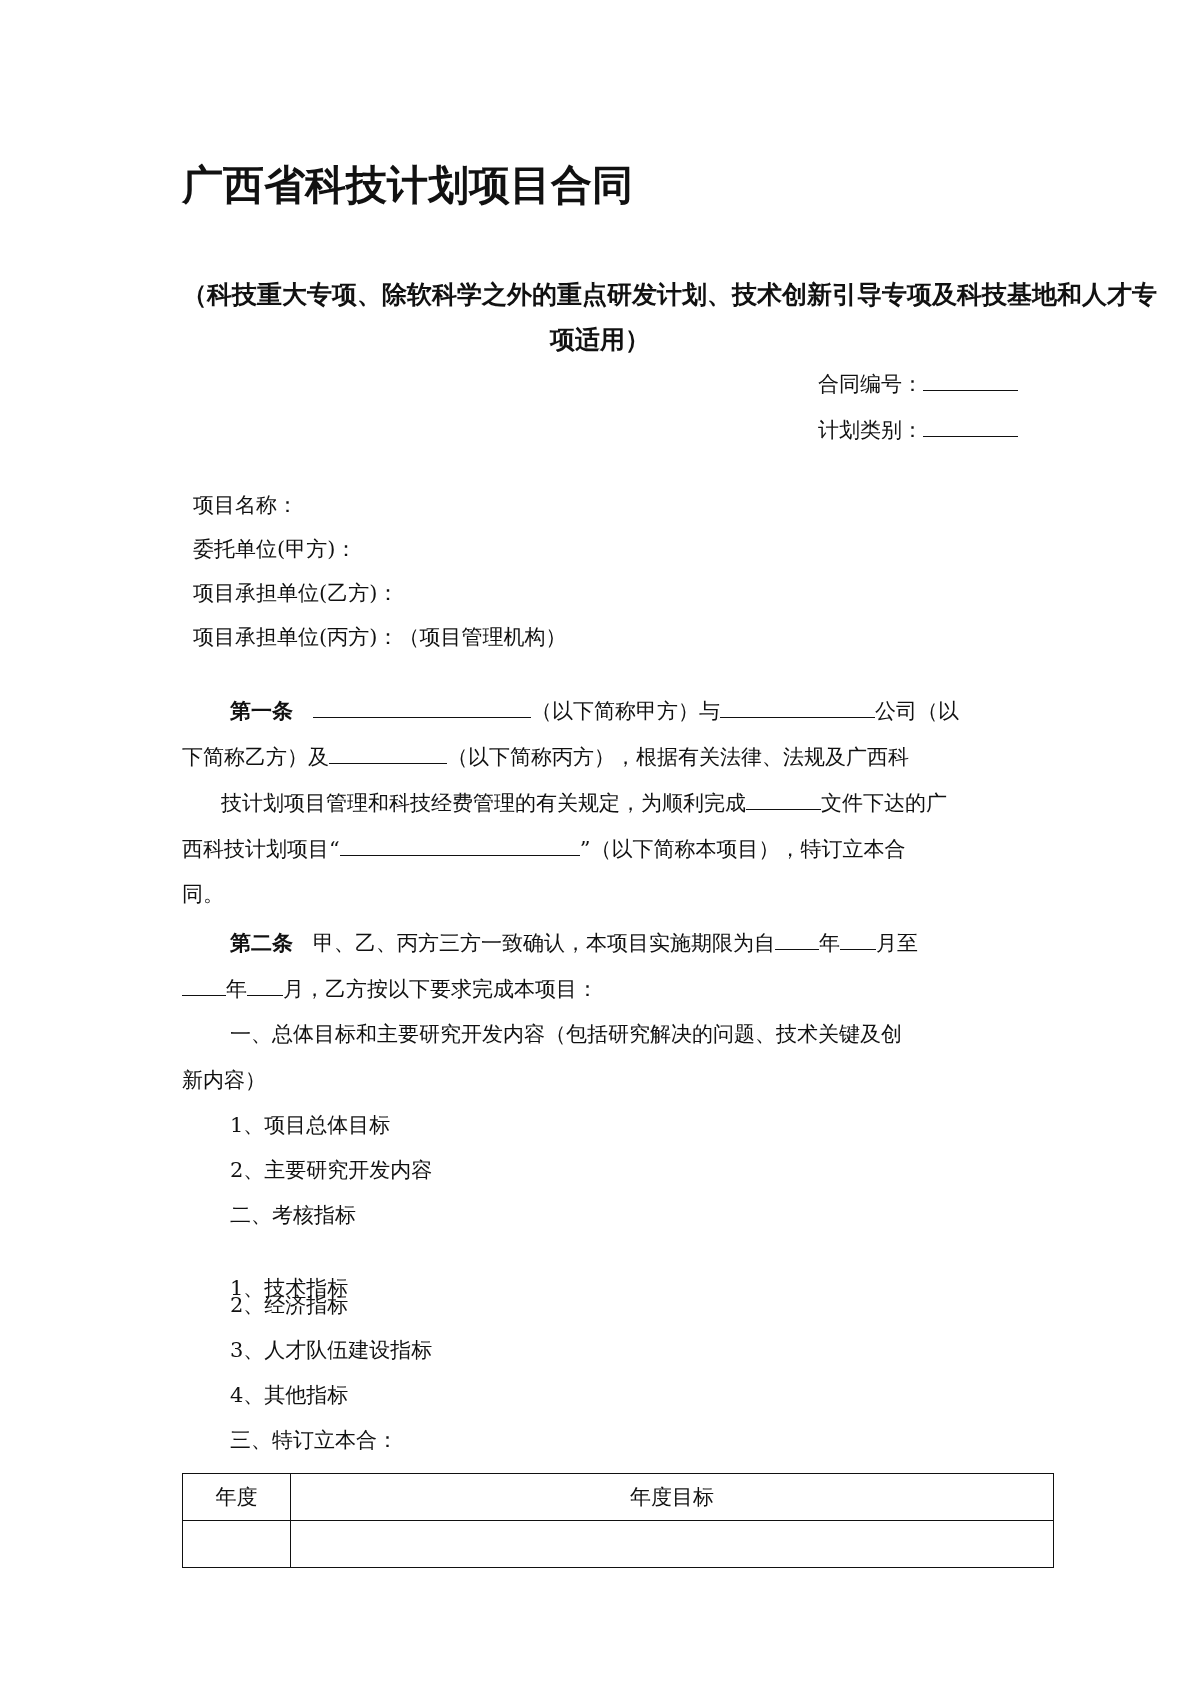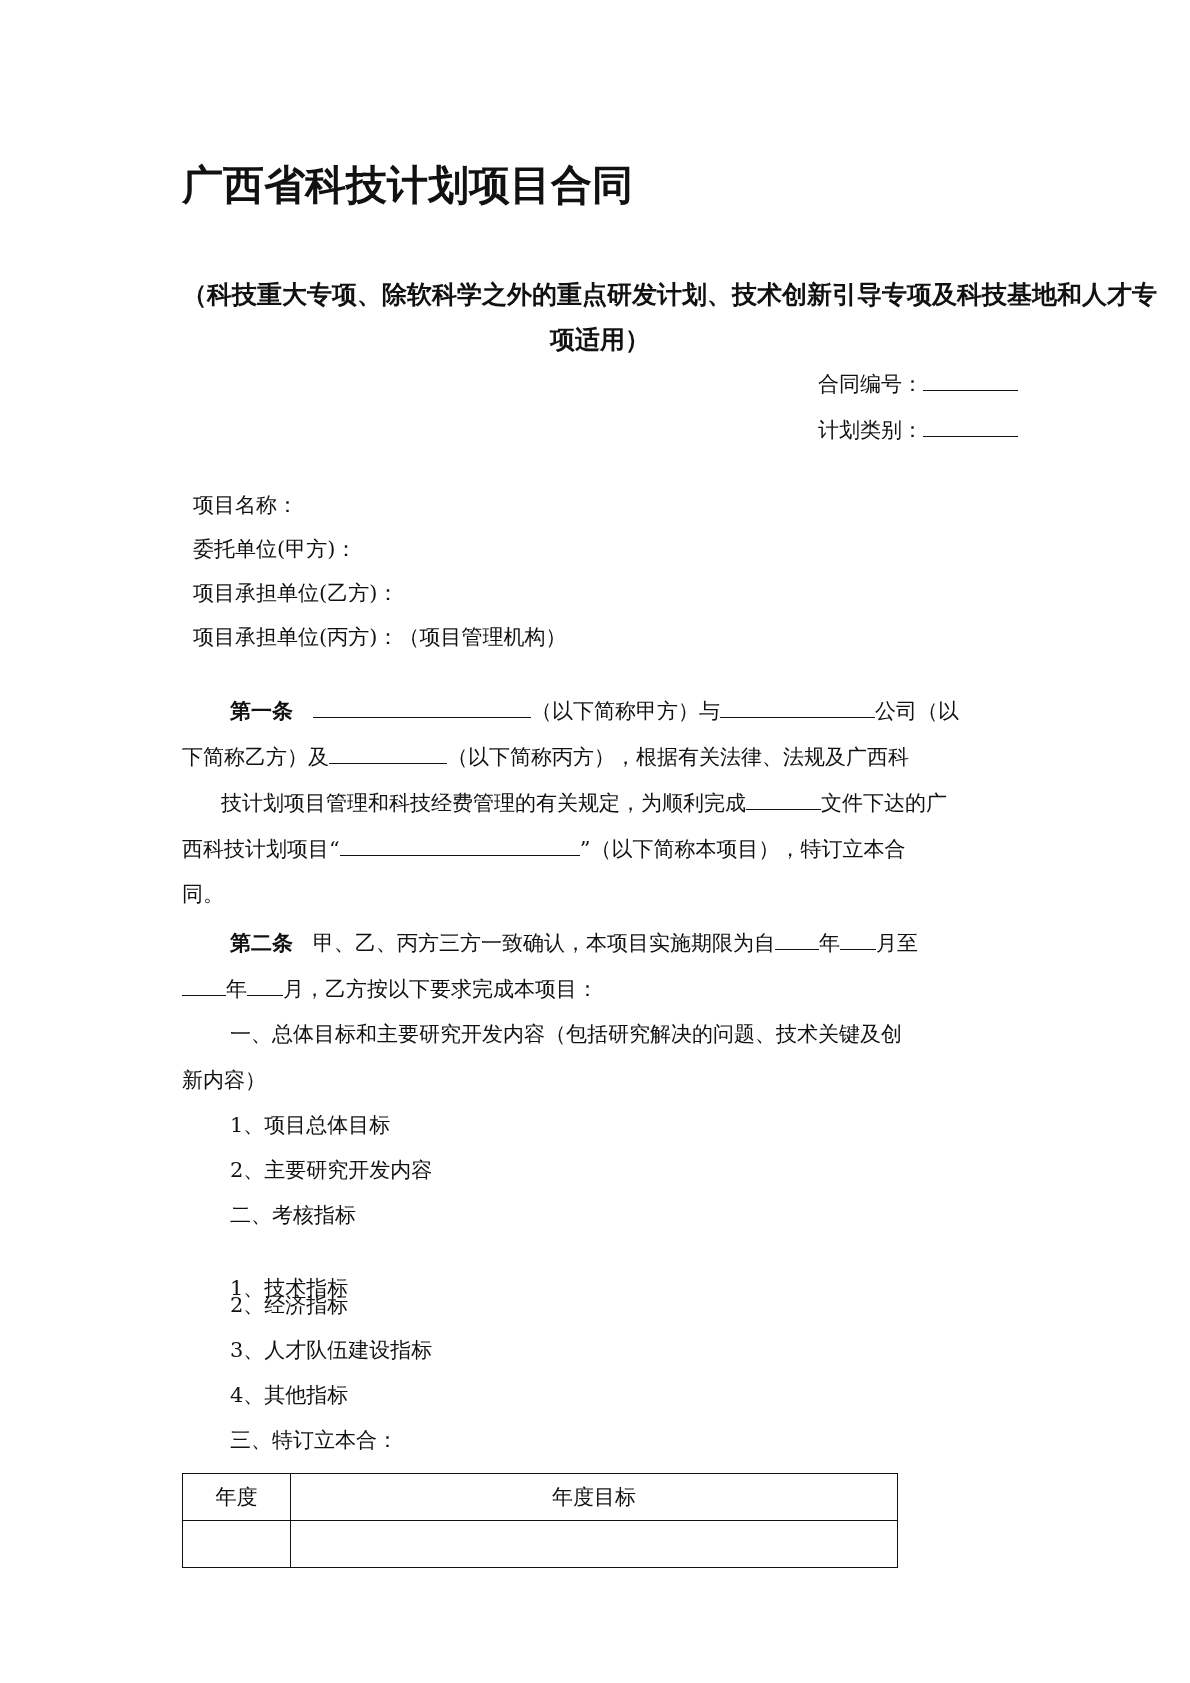--- a/index.html
+++ b/index.html
@@ -8,21 +8,21 @@
     .abs { position: absolute; white-space: nowrap; }
     .title { left: 182px; top: 165px; font-family: "DejaVu Sans", "Liberation Sans", sans-serif;
              font-weight: bold; font-size: 41px; letter-spacing: 0px; line-height: 40px; }
     .subtitle { left: 182px; width: 836px; text-align: center; font-family: "DejaVu Sans", "Liberation Sans", sans-serif;
                 font-weight: bold; font-size: 25px; line-height: 26px; }
     .body-text { font-size: 21px; line-height: 30px; }
     .right-field { right: 172px; font-size: 21px; line-height: 30px; }
     .blank { display: inline-block; border-bottom: 1px solid #111; height: 22px; vertical-align: baseline; }
     .bold { font-weight: bold; font-family: "DejaVu Sans", "Liberation Sans", sans-serif; }
     .para { left: 182px; width: 836px; font-size: 21px; line-height: 30px; }
-    table.progress { position: absolute; left: 182px; top: 1473px; width: 716px; border-collapse: collapse; }
+    table.progress { position: absolute; left: 182px; top: 1473px; width: 872px; border-collapse: collapse; }
     table.progress td { border: 1.5px solid #111; font-size: 21px; text-align: center; }
     table.progress tr.hdr td { height: 44px; }
     table.progress tr.row td { height: 44px; }
   </style>
 </head>
 <body>
 
 <div>
 
   <div class="abs title">广西省科技计划项目合同</div>

